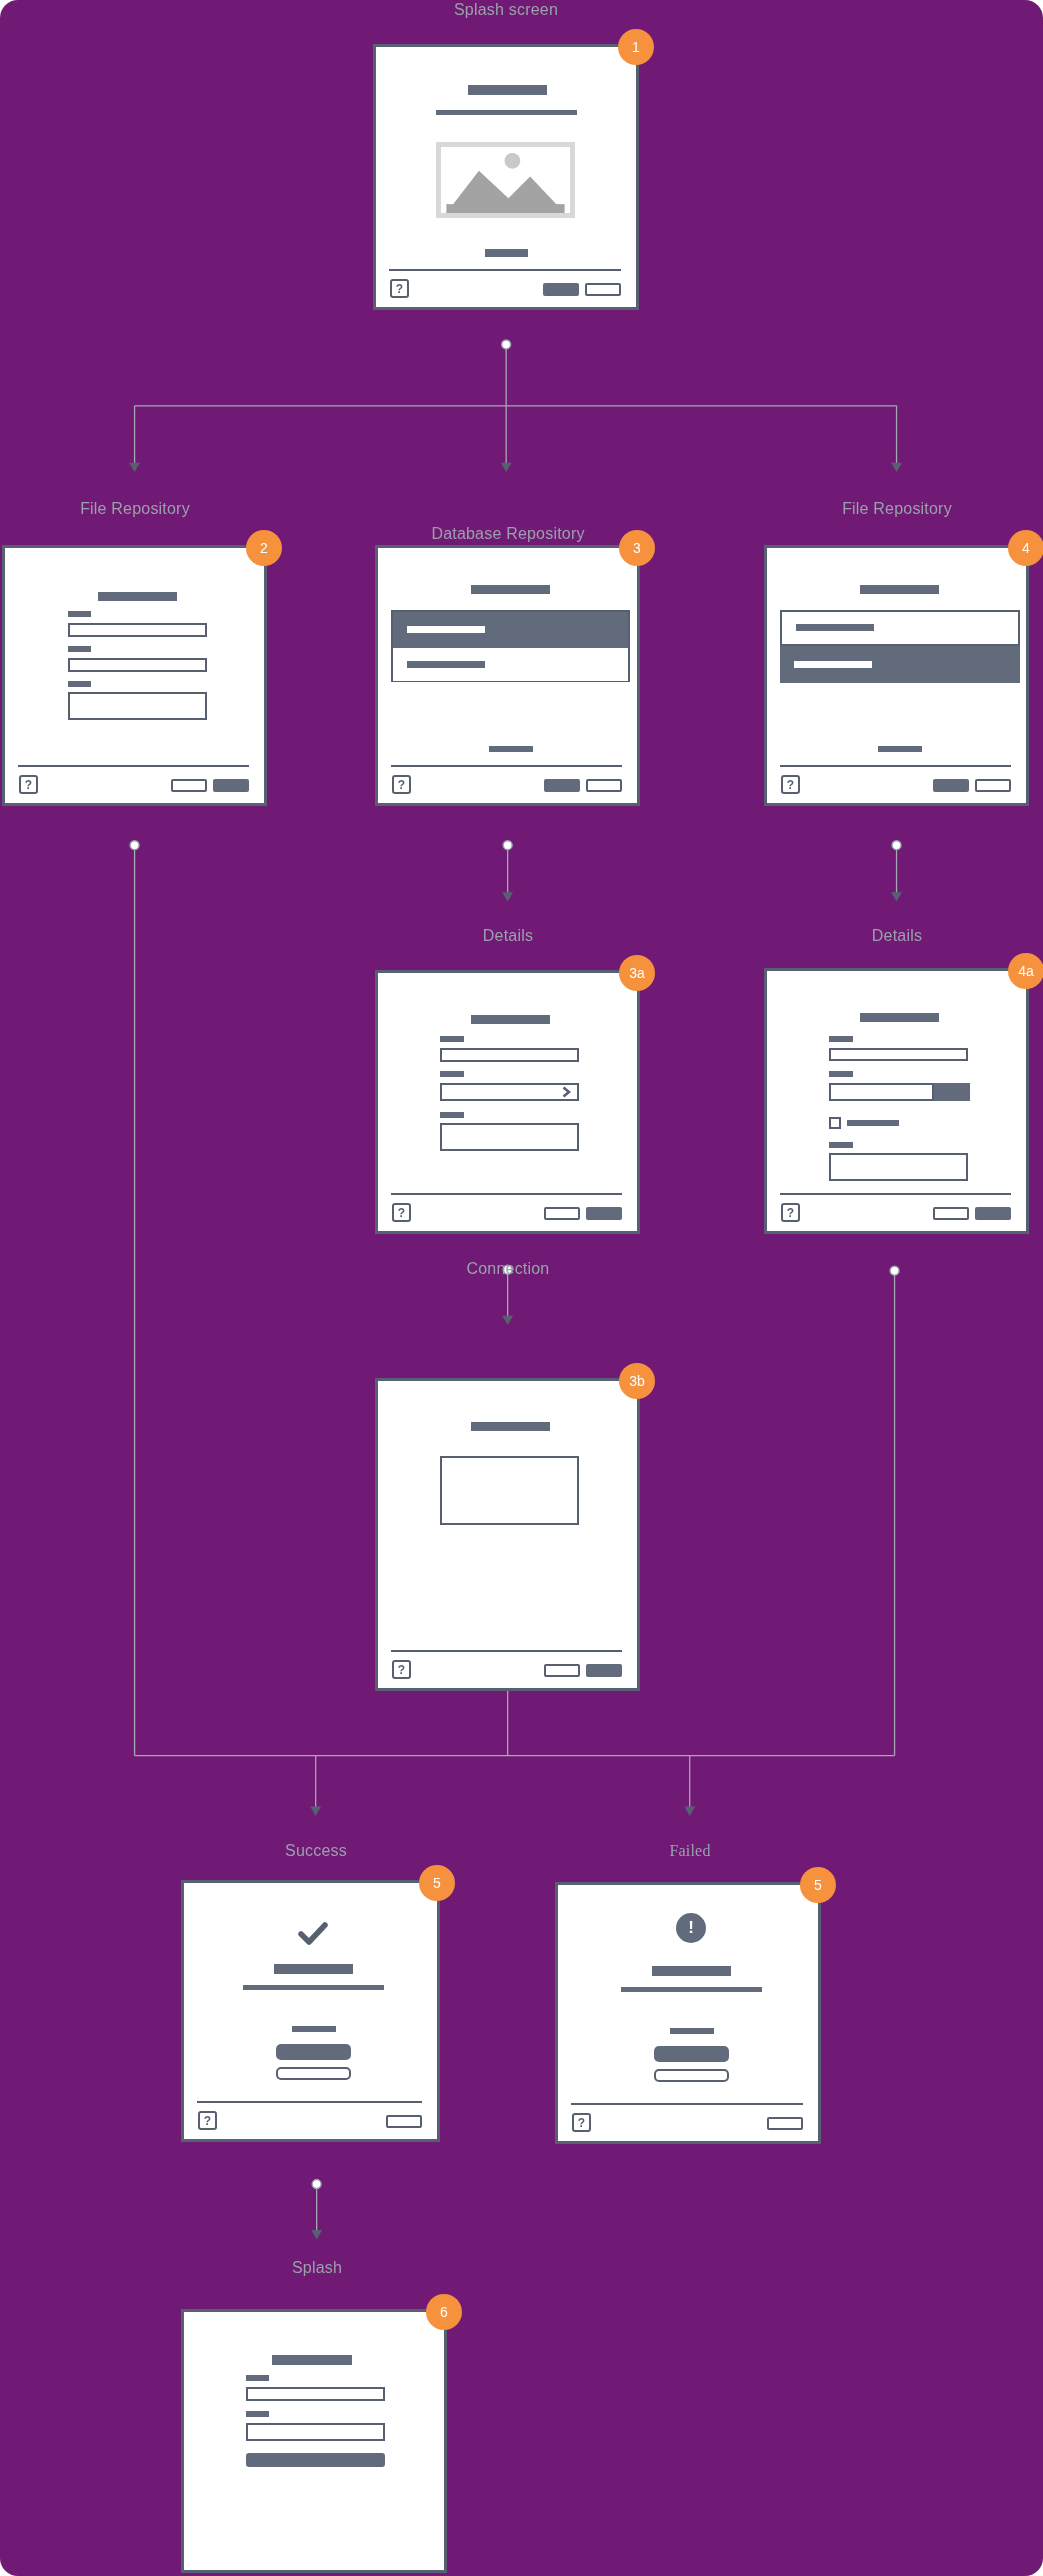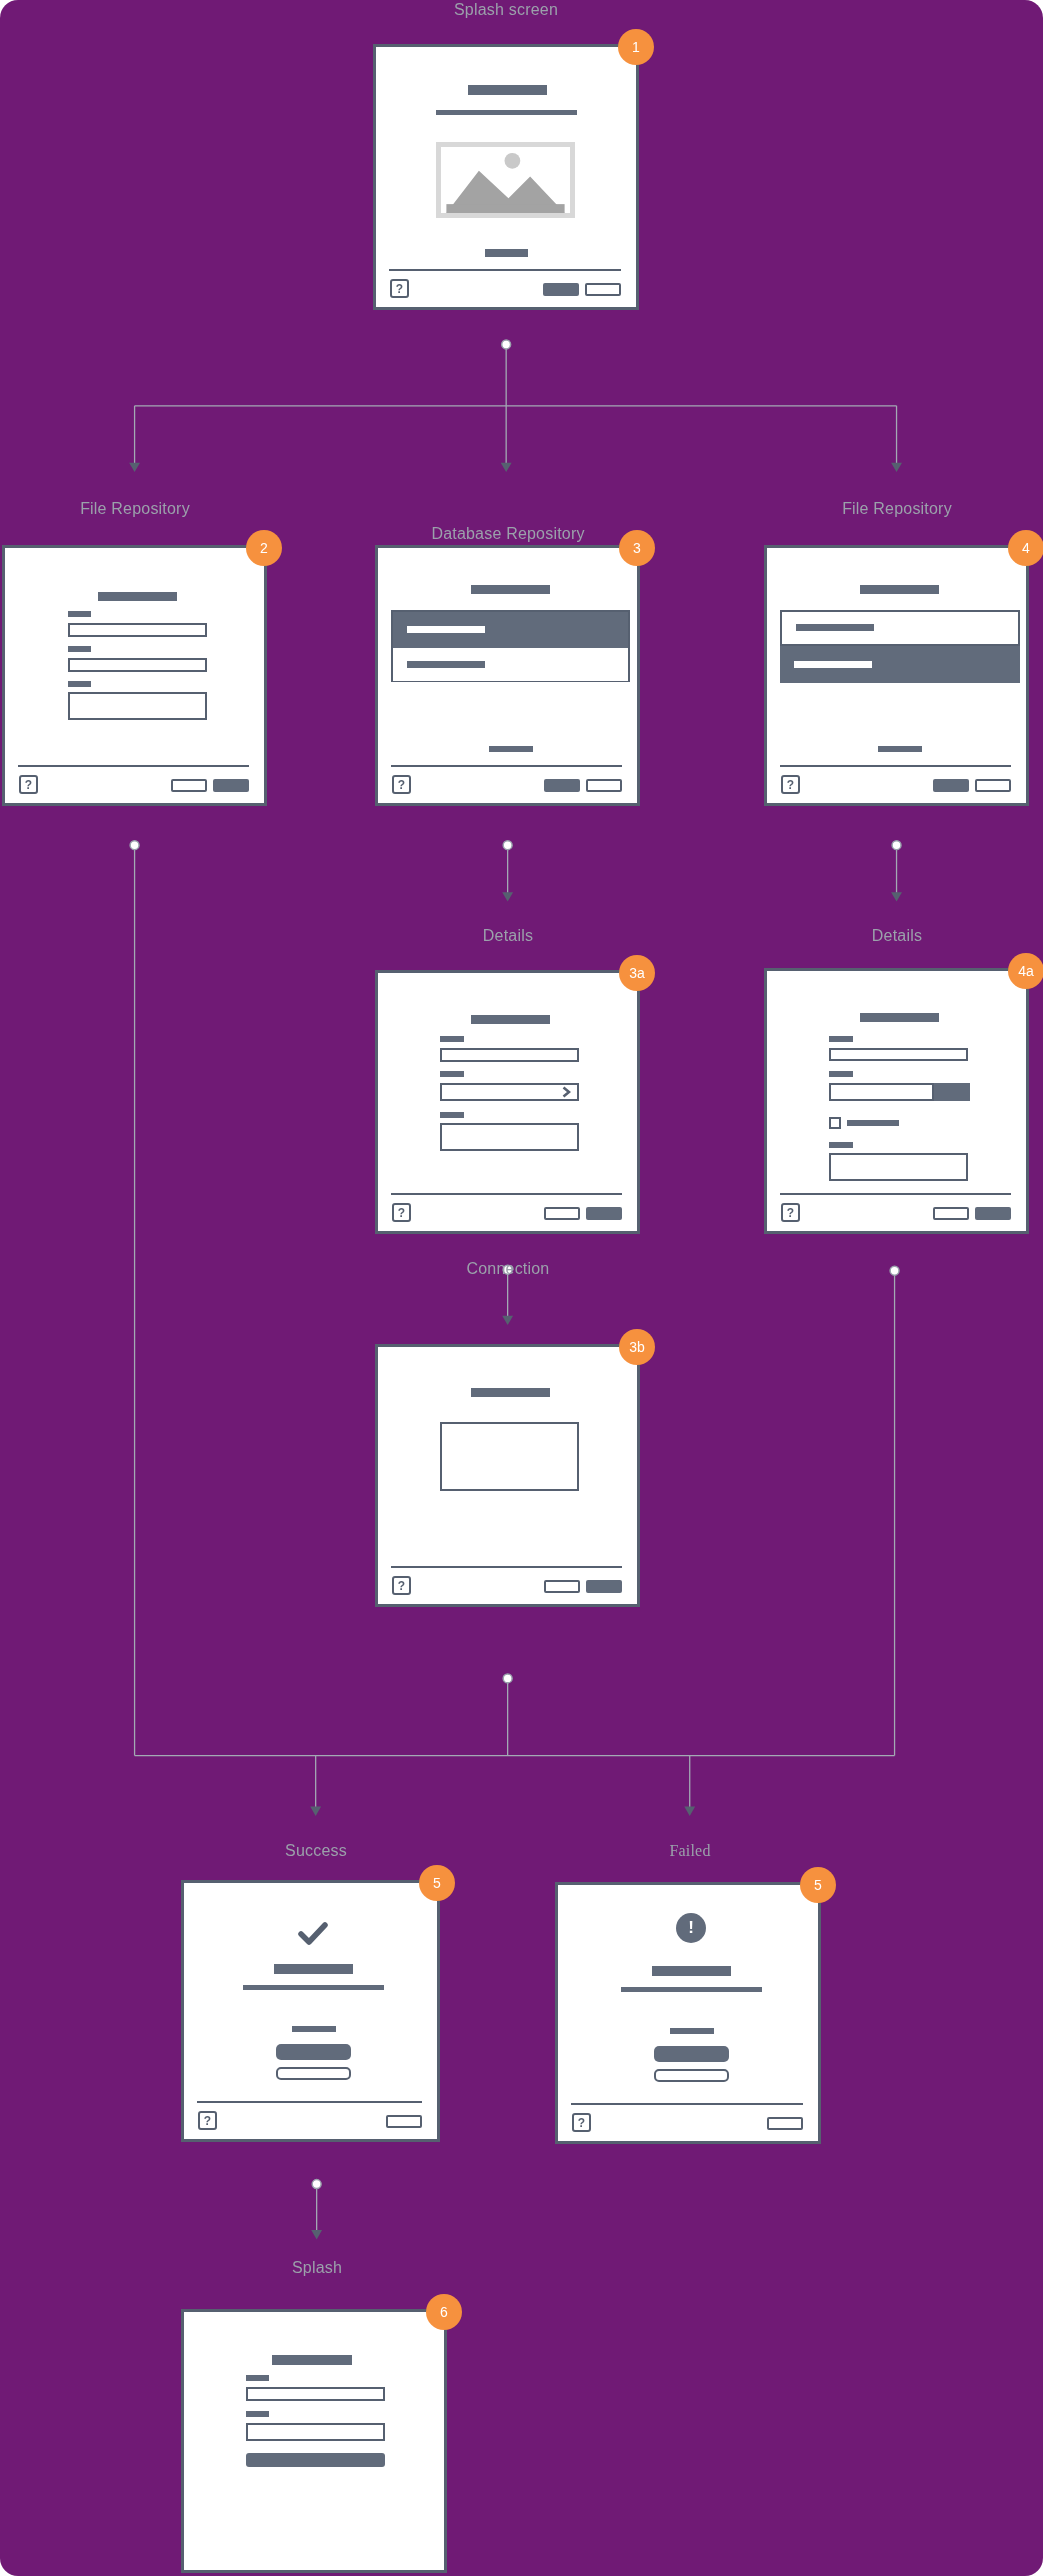--- a/index.html
+++ b/index.html
@@ -192,21 +192,21 @@
     <div class="checkbox" style="left:62px;top:146px;"></div>
     <div class="bar" style="left:80px;top:149px;width:52px;height:6px;"></div>
     <div class="bar" style="left:62px;top:171px;width:24px;height:6px;"></div>
     <div class="input" style="left:62px;top:182px;width:139px;height:28px;"></div>
     <div class="footer-rule"></div>
     <div class="help">?</div>
     <div class="fbtn outline pos1"></div>
     <div class="fbtn filled pos2"></div>
   </div>
 
-  <div class="screen" style="left:375px;top:1344px;width:265px;height:263px;">
+  <div class="screen" style="left:375px;top:1378px;width:265px;height:313px;">
     <div class="badge">3b</div>
     <div class="bar" style="left:93px;top:41px;width:79px;height:9px;"></div>
     <div class="input" style="left:62px;top:75px;width:139px;height:69px;"></div>
     <div class="footer-rule"></div>
     <div class="help">?</div>
     <div class="fbtn outline pos1"></div>
     <div class="fbtn filled pos2"></div>
   </div>
 
   <div class="screen" style="left:181px;top:1880px;width:259px;height:262px;">

